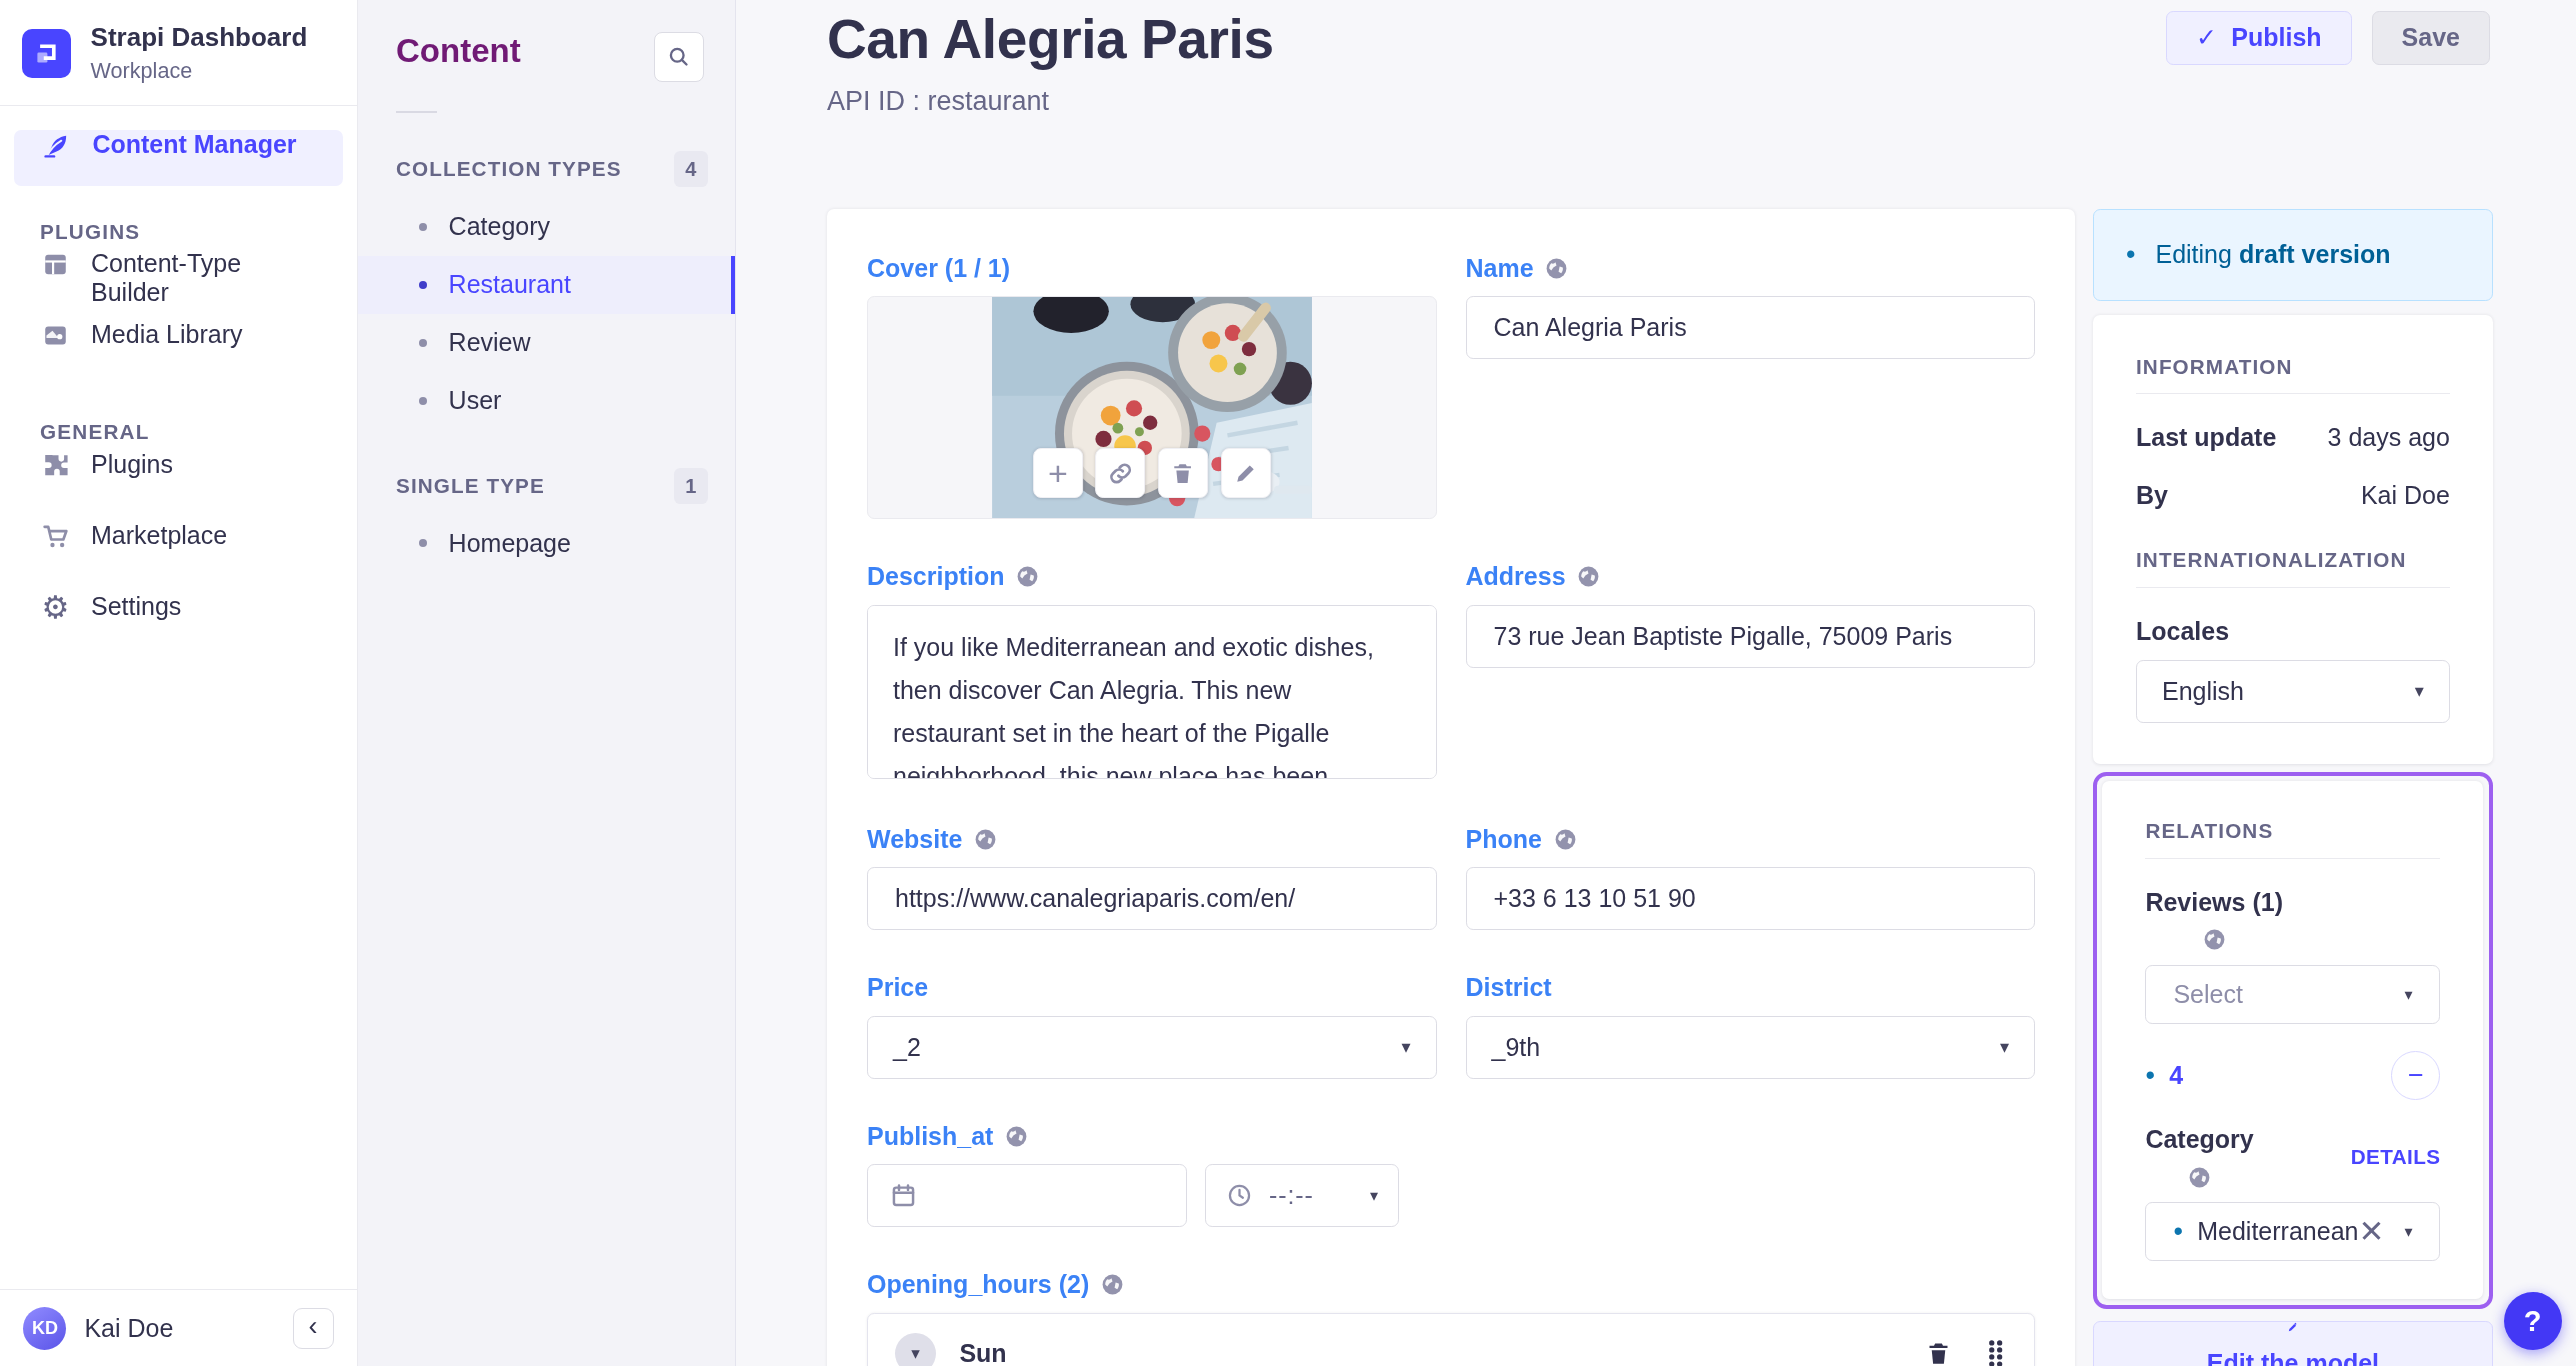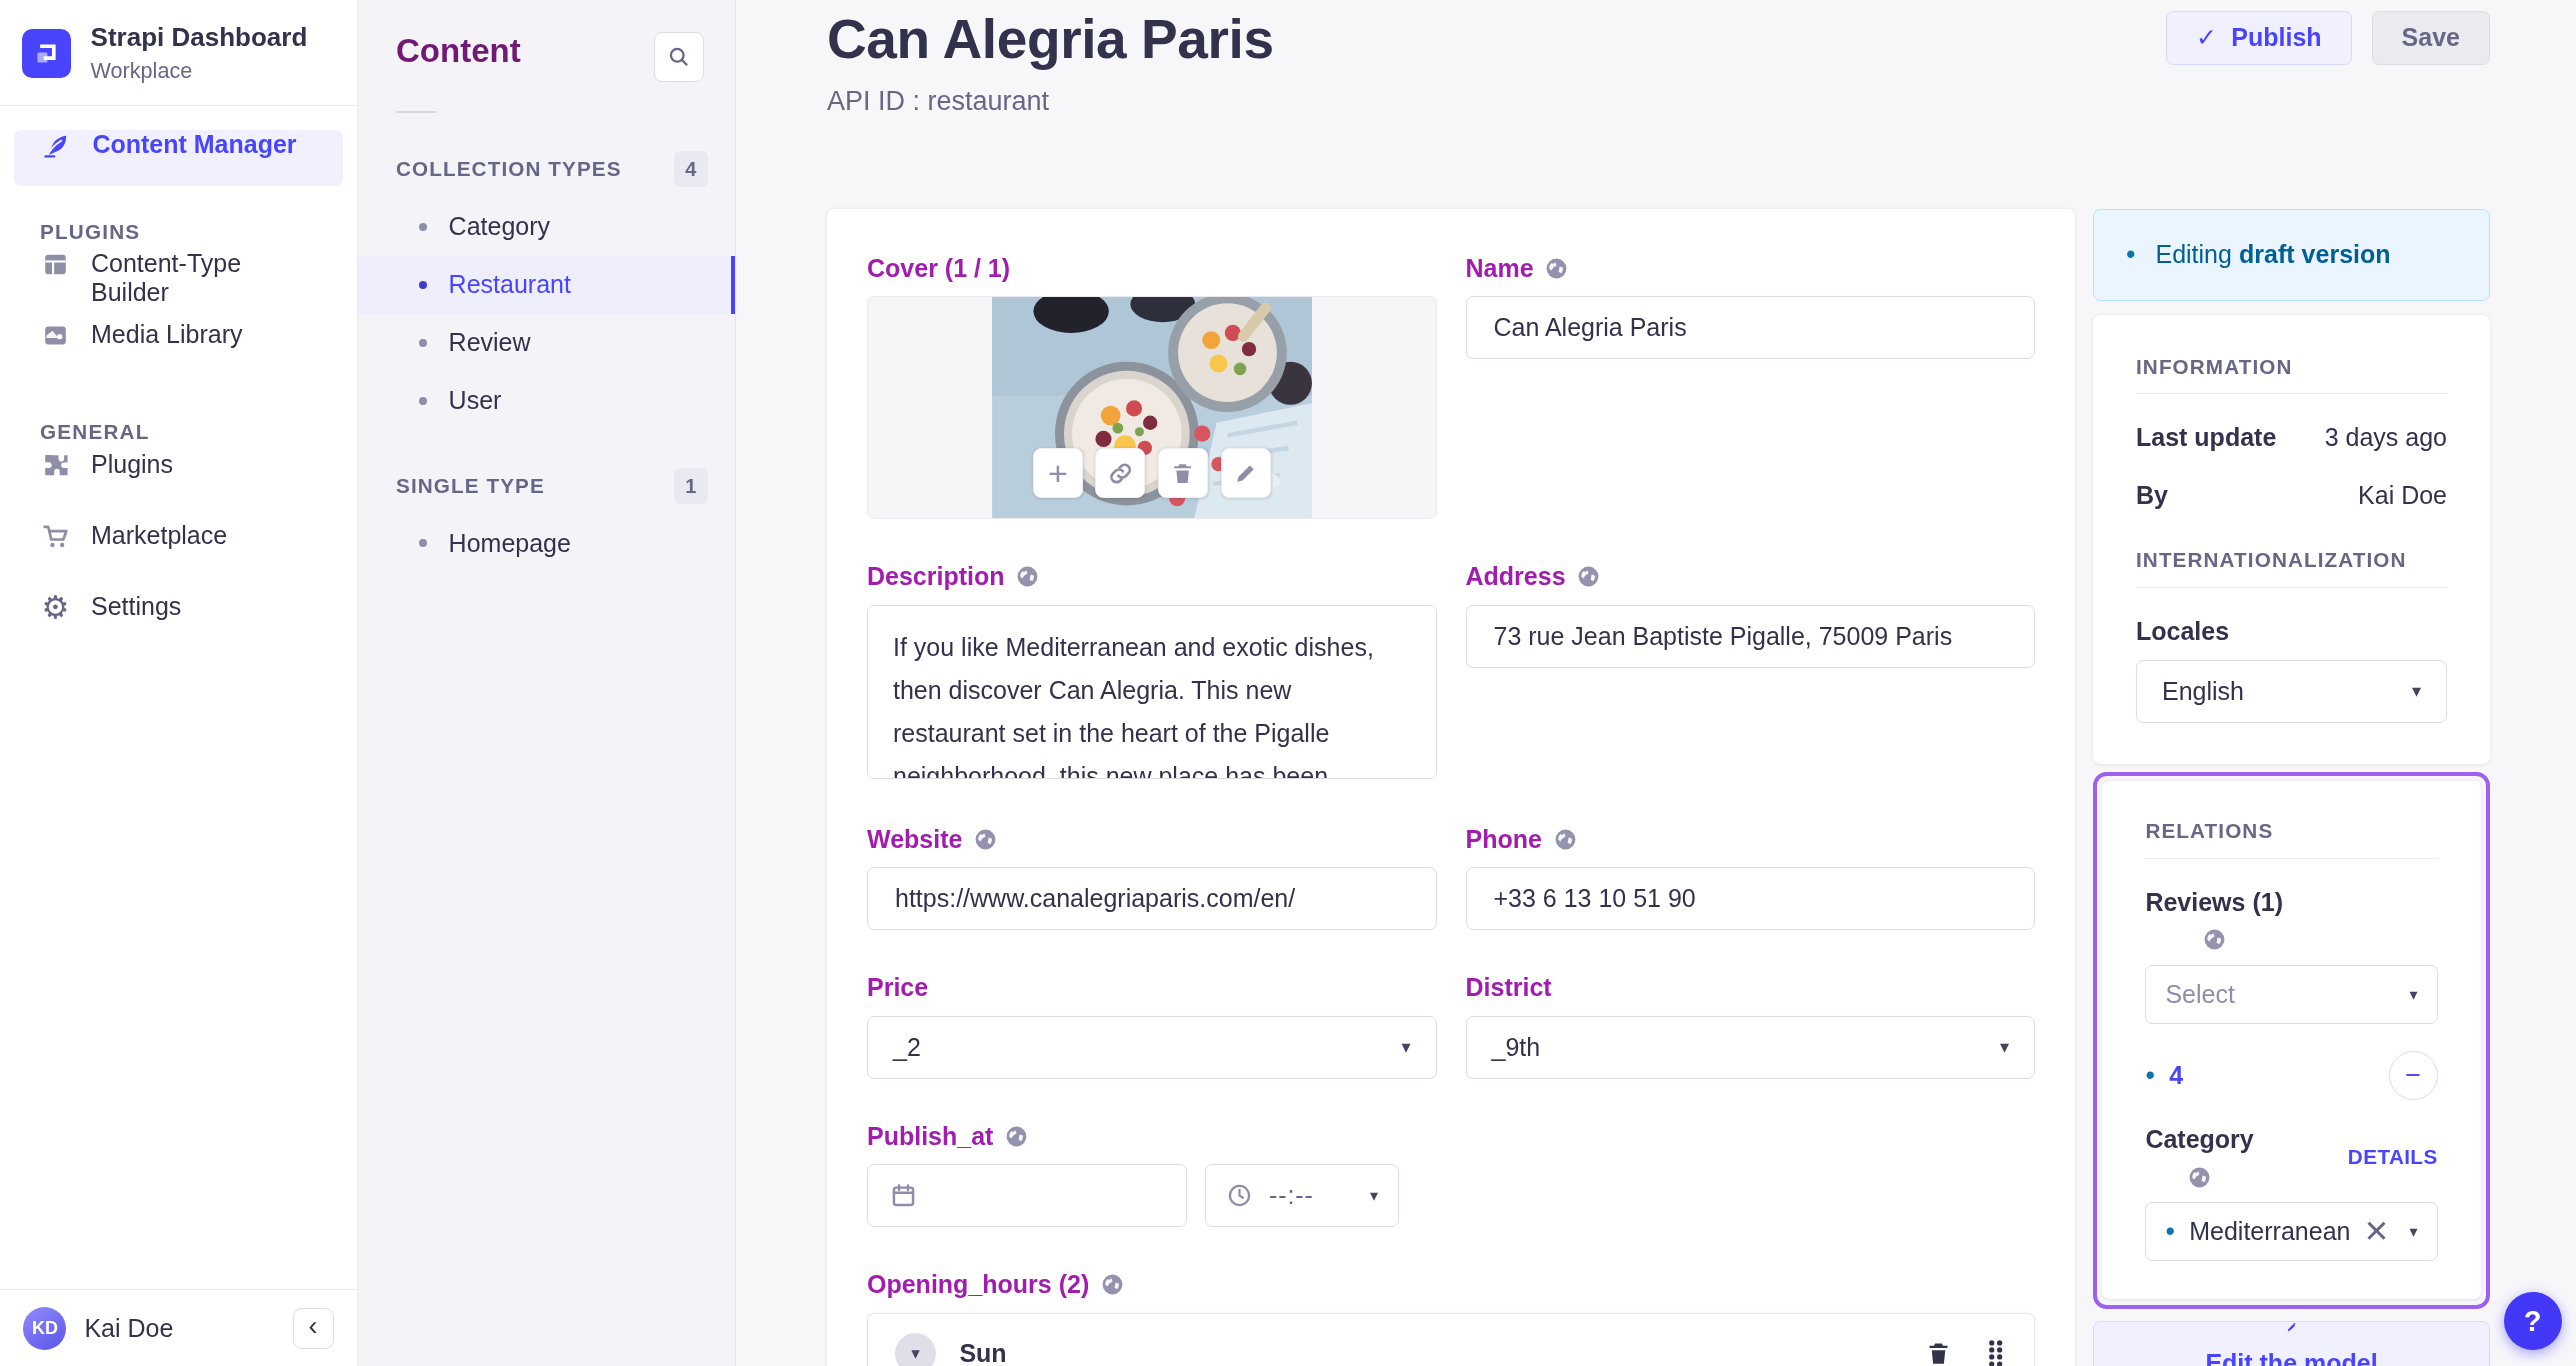--- a/index.html
+++ b/index.html
@@ -81,21 +81,21 @@
   .content-row { display:flex; gap:18px; margin-top:92px; padding:0 86px 0 90px;
                  align-items:flex-start; }
 
   
   .form-card { width:1248px; flex:none; background:#fff; border-radius:7.2px;
                box-shadow:0 0.9px 3.6px rgba(33,33,52,.1); padding:45px 40px 54px; }
   .f-row { display:grid; grid-template-columns:1fr 1fr; column-gap:29px; margin-bottom:43px; }
   .f-row.full { display:block; }
   .f-row:last-child { margin-bottom:0; }
   .field-label { display:flex; align-items:center; gap:10.8px; font-size:25px; font-weight:600;
-                 color:#a21caf; margin-bottom:13.5px; }
+                 color:#3b82f6; margin-bottom:13.5px; }
   .text-input { width:100%; height:63px; border:0.9px solid #dcdce4; border-radius:7.2px;
                 background:#fff; font-size:25px; color:#32324d; padding:0 27px;
                 font-family:inherit; outline:none; }
   textarea.text-input { height:174px; padding:20px 25px; line-height:43px; resize:none; }
   .select-box { height:63px; border:0.9px solid #dcdce4; border-radius:7.2px; background:#fff;
                 display:flex; align-items:center; padding:0 25px; font-size:25px;
                 color:#32324d; cursor:pointer; }
   .select-caret { margin-left:auto; font-size:18px; color:#45455f; }
 
   .cover-box { height:223px; background:#f6f6f9; border:0.9px solid #eaeaef; border-radius:7.2px;
@@ -155,21 +155,21 @@
               color:#32324d;flex-direction:column; }
   .details-link { font-size:20.7px; font-weight:700; letter-spacing:0.4px; color:#4945ff;
                   cursor:pointer; }
   .badge-row { display:flex; align-items:center; justify-content:space-between; margin:27px 0 25px; }
   .badge-left { display:flex; align-items:center; gap:14.4px; }
   .badge-num { font-size:25px; font-weight:600; color:#4945ff; }
   .minus-btn { width:49px; height:49px; border-radius:50%; background:#fff;
                border:0.9px solid #d9d8ff; color:#4945ff; font-size:27px; display:flex;
                align-items:center; justify-content:center; cursor:pointer; }
   .rel-select { margin-top:12.6px; height:59px; border:0.9px solid #dcdce4; border-radius:7.2px;
-                background:#fff; display:flex; align-items:center; padding:0 19px;
+                background:#fff; display:flex; align-items:center; padding:0 27px;
                 font-size:25px; color:#32324d; cursor:pointer; }
   .rel-select .val { margin-left:14.4px; }
   .close-x { margin-left:auto; font-size:31px; color:#666687; cursor:pointer; line-height:1; }
   .rel-select .select-caret { margin-left:20px; font-size:16px; }
   .mt12 { margin-top:12.6px; }
 
   .action-btn { width:100%; height:58px; background:#f0f0ff; border:0.9px solid #d9d8ff;
                 border-radius:7.2px; color:#4945ff; font-size:25px; font-weight:600;
                 display:flex; align-items:center; justify-content:center; gap:16px;
                 cursor:pointer; font-family:inherit; }

